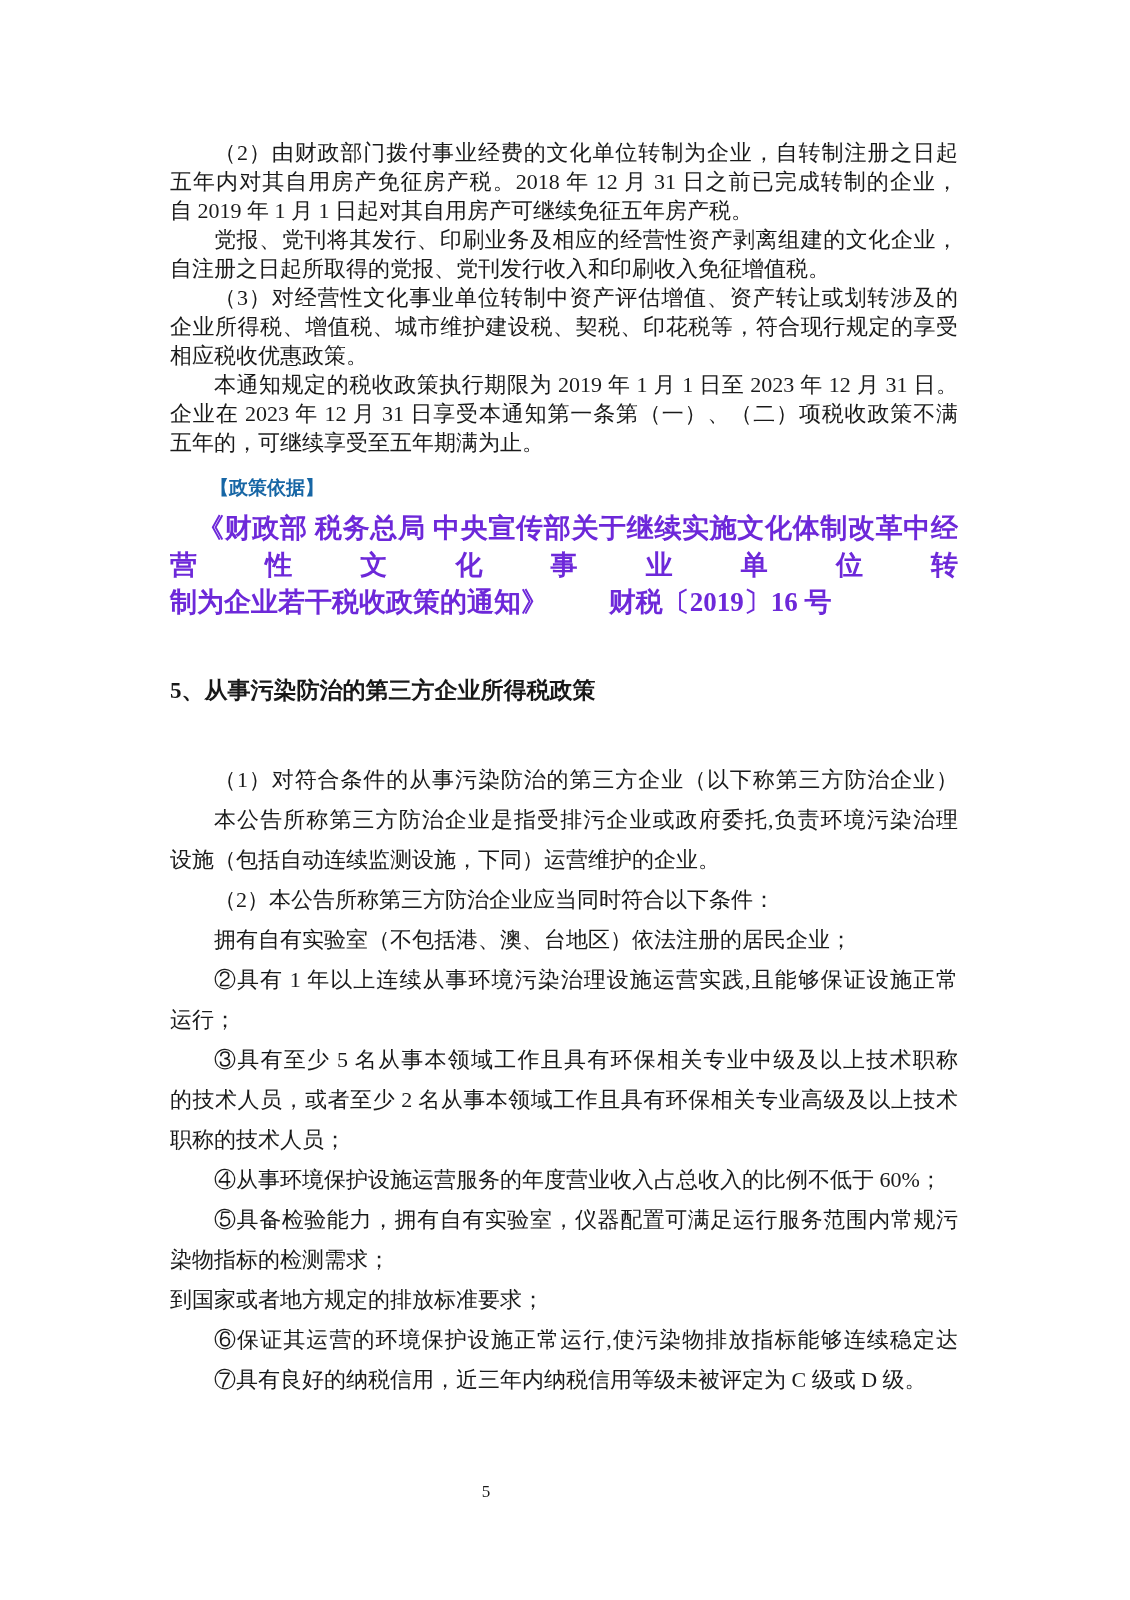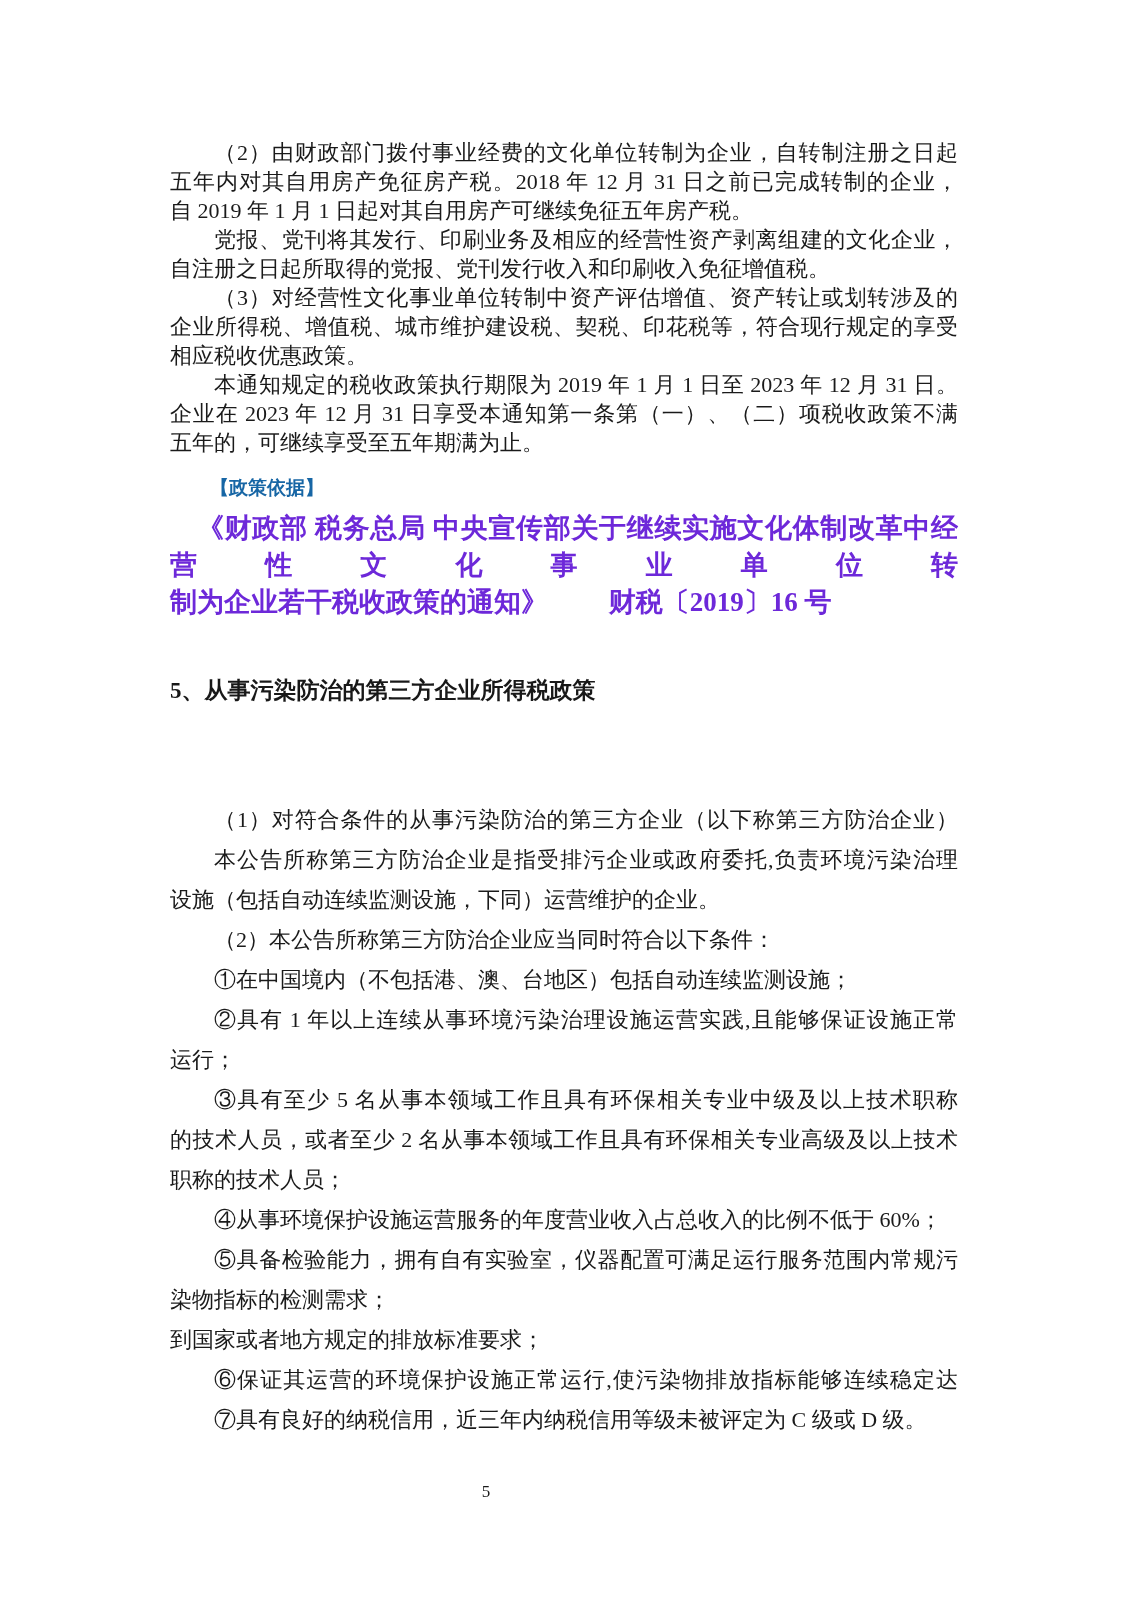--- a/index.html
+++ b/index.html
@@ -97,26 +97,26 @@
       <div class="sec blue-label" style="top: 473px;">
         <div class="line ind">【政策依据】</div>
       </div>
       <div class="sec blue-cite" style="top: 510px;">
         <div class="line j ind">《财政部 税务总局 中央宣传部关于继续实施文化体制改革中经营性文化事业单位转</div>
         <div class="line">制为企业若干税收政策的通知》　　 财税〔2019〕16 号</div>
       </div>
       <div class="sec heading" style="top: 675px;">
         <div class="line">5、从事污染防治的第三方企业所得税政策</div>
       </div>
-      <div class="sec loose" style="top: 760px; margin-top: 40px;">
+      <div class="sec loose" style="top: 760px;">
         <div class="line j ind">（1）对符合条件的从事污染防治的第三方企业（以下称第三方防治企业）</div>
         <div class="line j ind">本公告所称第三方防治企业是指受排污企业或政府委托,负责环境污染治理</div>
         <div class="line">设施（包括自动连续监测设施，下同）运营维护的企业。</div>
         <div class="line ind">（2）本公告所称第三方防治企业应当同时符合以下条件：</div>
-        <div class="line ind">①在中国境内（不包括港、澳、台地区）包括自动连续监测设施；</div>
+        <div class="line ind">拥有自有实验室（不包括港、澳、台地区）依法注册的居民企业；</div>
         <div class="line j ind">②具有 1 年以上连续从事环境污染治理设施运营实践,且能够保证设施正常</div>
         <div class="line">运行；</div>
         <div class="line j ind">③具有至少 5 名从事本领域工作且具有环保相关专业中级及以上技术职称</div>
         <div class="line j">的技术人员，或者至少 2 名从事本领域工作且具有环保相关专业高级及以上技术</div>
         <div class="line">职称的技术人员；</div>
         <div class="line ind">④从事环境保护设施运营服务的年度营业收入占总收入的比例不低于 60%；</div>
         <div class="line j ind">⑤具备检验能力，拥有自有实验室，仪器配置可满足运行服务范围内常规污</div>
         <div class="line">染物指标的检测需求；</div>
         <div class="line">到国家或者地方规定的排放标准要求；</div>
         <div class="line j ind">⑥保证其运营的环境保护设施正常运行,使污染物排放指标能够连续稳定达</div>

